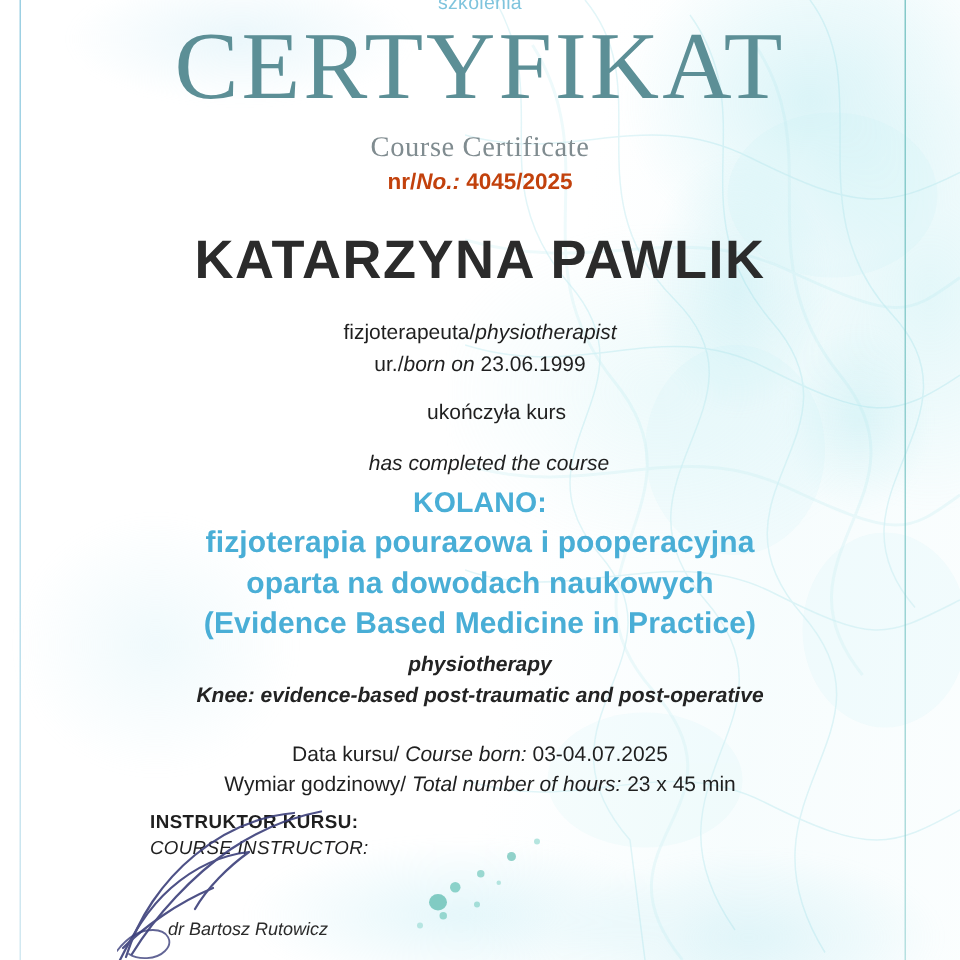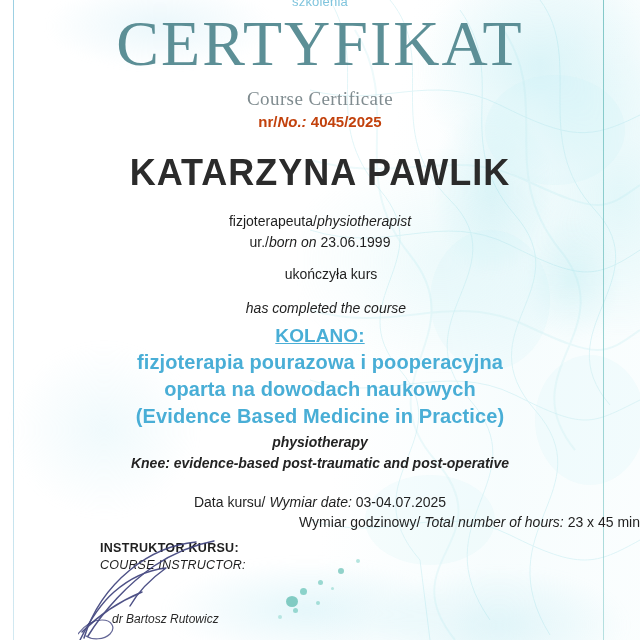--- a/index.html
+++ b/index.html
@@ -178,21 +178,21 @@
 
   .course-title {
     position: absolute;
     top: 322px; left: 0; right: 0;
     color: #49aed6;
     font-weight: bold;
     font-size: 20px;
     line-height: 27px;
     letter-spacing: 0.1px;
   }
-  .course-title .line1 { font-size: 19px; text-decoration: underline; }
+  .course-title .line1 { font-size: 19px; }
   .course-title .line2,
   .course-title .line3,
   .course-title .line4 { font-size: 20px; }
 
   .course-title-en {
     position: absolute;
     top: 432px; left: 0; right: 0;
     font-size: 14px;
     font-weight: bold;
     font-style: italic;
@@ -204,21 +204,20 @@
     position: absolute;
     top: 494px; left: 0; right: 0;
     font-size: 14px;
     color: #1f1f1f;
   }
   .course-hours {
     position: absolute;
     top: 514px; left: 0; right: 0;
     font-size: 14px;
     color: #1f1f1f;
-    text-align: right;
   }
   .course-date i, .course-hours i { font-style: italic; }
 
   .instructor-block {
     position: absolute;
     top: 541px; left: 100px;
     text-align: left;
   }
   .instructor-label-pl {
     font-size: 12.5px;
@@ -325,21 +324,21 @@
       <div class="line2">fizjoterapia pourazowa i pooperacyjna</div>
       <div class="line3">oparta na dowodach naukowych</div>
       <div class="line4">(Evidence Based Medicine in Practice)</div>
     </div>
 
     <div class="course-title-en">
       <div>physiotherapy</div>
       <div>Knee: evidence-based post-traumatic and post-operative</div>
     </div>
 
-    <div class="course-date"><span>Data kursu/</span> <i>Wymiar date:</i> <span>03-04.07.2025</span></div>
+    <div class="course-date"><span>Data kursu/</span> <i>Course born:</i> <span>03-04.07.2025</span></div>
 
     <div class="course-hours"><span>Wymiar godzinowy/</span> <i>Total number of hours:</i> <span>23 x 45 min</span></div>
 
     <div class="instructor-block">
       <div class="instructor-label-pl">INSTRUKTOR KURSU:</div>
       <div class="instructor-label-en">COURSE INSTRUCTOR:</div>
     </div>
 
     <svg class="signature-svg" width="210" height="100" viewBox="0 0 210 100">
       <g fill="none" stroke="#3b3f7a" stroke-width="1.5" stroke-linecap="round" stroke-linejoin="round" opacity="0.9">

